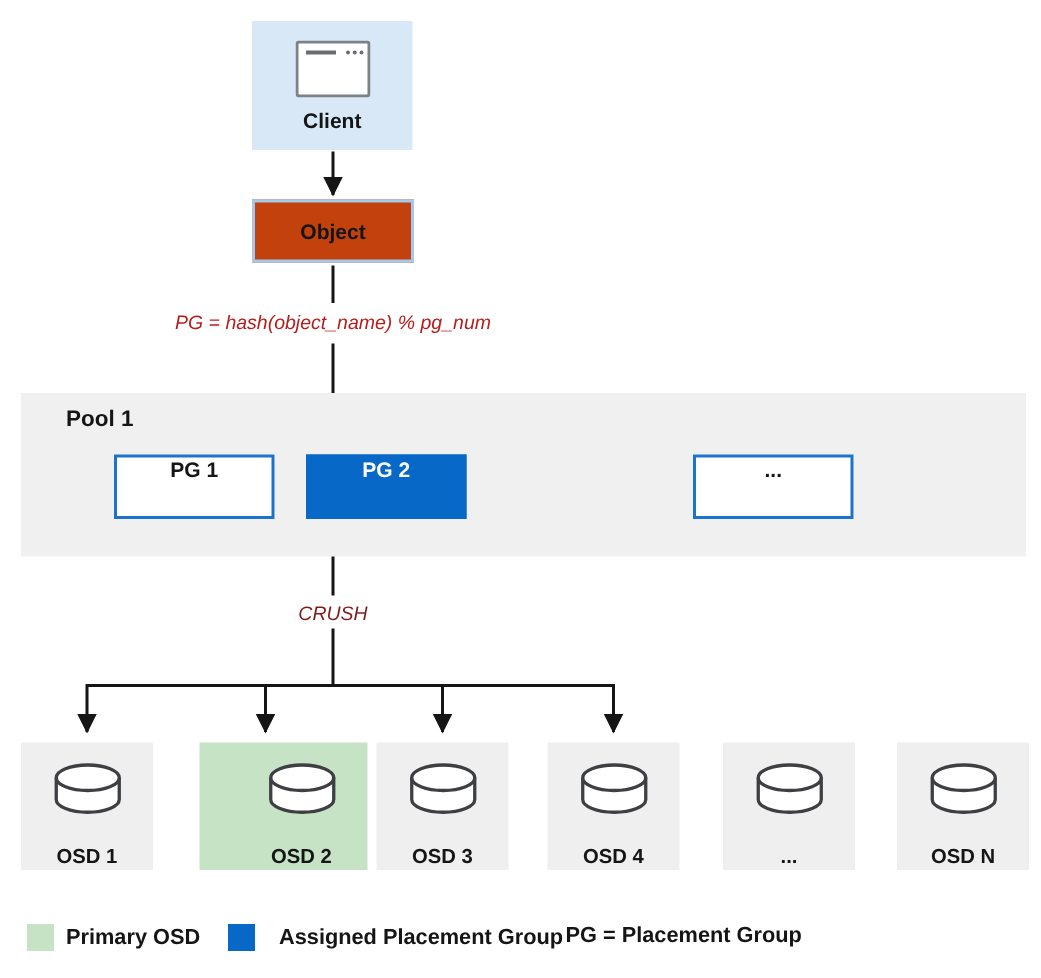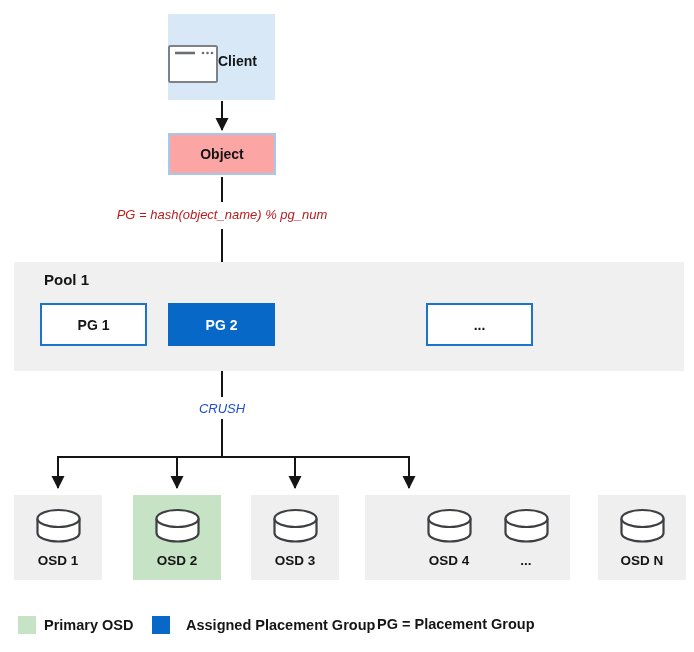--- a/index.html
+++ b/index.html
@@ -5,63 +5,63 @@
   html,body{margin:0;padding:0;background:#ffffff;}
   .canvas{
     position:relative;width:694px;height:652px;background:#ffffff;
     font-family:"Liberation Sans",sans-serif;color:#151515;overflow:hidden;
   }
   .connectors{position:absolute;left:0;top:0;width:694px;height:652px;}
 
   
   .client-box{
     position:absolute;left:168px;top:14px;width:107px;height:86px;
-    background:#d8e8f7;display:flex;flex-direction:row;align-items:center;
+    background:#d8e8f7;display:flex;flex-direction:column;align-items:center;
   }
   .client-box .win-icon{margin-top:13px;}
   .client-box .node-label{margin-top:7px;font-size:14px;font-weight:600;}
 
   
   .object-box{
     position:absolute;left:168px;top:133px;width:108px;height:42px;
-    background:#fca5a5;border:2px solid #a3c9ee;box-sizing:border-box;
+    background:#c2410c;border:2px solid #a3c9ee;box-sizing:border-box;
     display:flex;align-items:center;justify-content:center;
     font-size:14px;font-weight:600;
   }
 
   .formula-label{
     position:absolute;left:222px;top:207px;transform:translateX(-50%);
     font-size:13px;font-style:italic;white-space:nowrap;color:#b91c1c;
   }
   .crush-label{
     position:absolute;left:222px;top:401px;transform:translateX(-50%);
-    font-size:13px;font-style:italic;color:#1d4ed8;
+    font-size:13px;font-style:italic;color:#7f1d1d;
   }
 
   
   .pool-band{position:absolute;left:14px;top:262px;width:670px;height:109px;background:#f0f0f1;}
   .pool-label{position:absolute;left:44px;top:271px;font-size:15px;font-weight:700;}
   .pg-box{
     position:absolute;top:303px;width:107px;height:43px;box-sizing:border-box;
     background:#ffffff;border:2px solid #1c73cb;
-    display:flex;align-items:center;justify-content:center;
-    font-size:14px;font-weight:600;
+    display:flex;justify-content:center;
+    font-size:14px;font-weight:600;margin-left:36px;
   }
   .pg-box.assigned{background:#0768c8;border-color:#0768c8;color:#ffffff;}
   .pg-1{left:40px;} .pg-2{left:168px;} .pg-3{left:297px;} .pg-4{left:426px;} .pg-5{left:555px;}
 
   
   .osd-box{
     position:absolute;top:495px;width:88px;height:85px;background:#efefef;
     display:flex;flex-direction:column;align-items:center;
   }
   .osd-box.primary{background:#c7e3c5;}
-  .osd-1{left:14px;} .osd-2{left:133px;} .osd-3{left:251px;} .osd-4{left:365px;padding-left:40px;} .osd-5{left:482px;} .osd-6{left:598px;}
+  .osd-1{left:14px;} .osd-2{left:133px;padding-left:24px;} .osd-3{left:251px;} .osd-4{left:365px;} .osd-5{left:482px;} .osd-6{left:598px;}
   .osd-box .disk{margin-top:13px;}
-  .osd-box .node-label{margin-top:6px;font-size:13.5px;font-weight:600;}
+  .osd-box .node-label{margin-top:16px;font-size:13.5px;font-weight:600;}
 
   
   .legend-item{position:absolute;top:616px;display:flex;align-items:center;gap:8px;font-size:14.5px;font-weight:600;}
   .legend-primary{left:18px;}
   .legend-assigned{left:152px;gap:16px;}
   .legend-def{left:377px;}
   .swatch{width:18px;height:18px;display:inline-block;flex:0 0 auto;}
   .swatch.green{background:#c7e3c5;}
   .swatch.blue{background:#0768c8;}
 </style>

